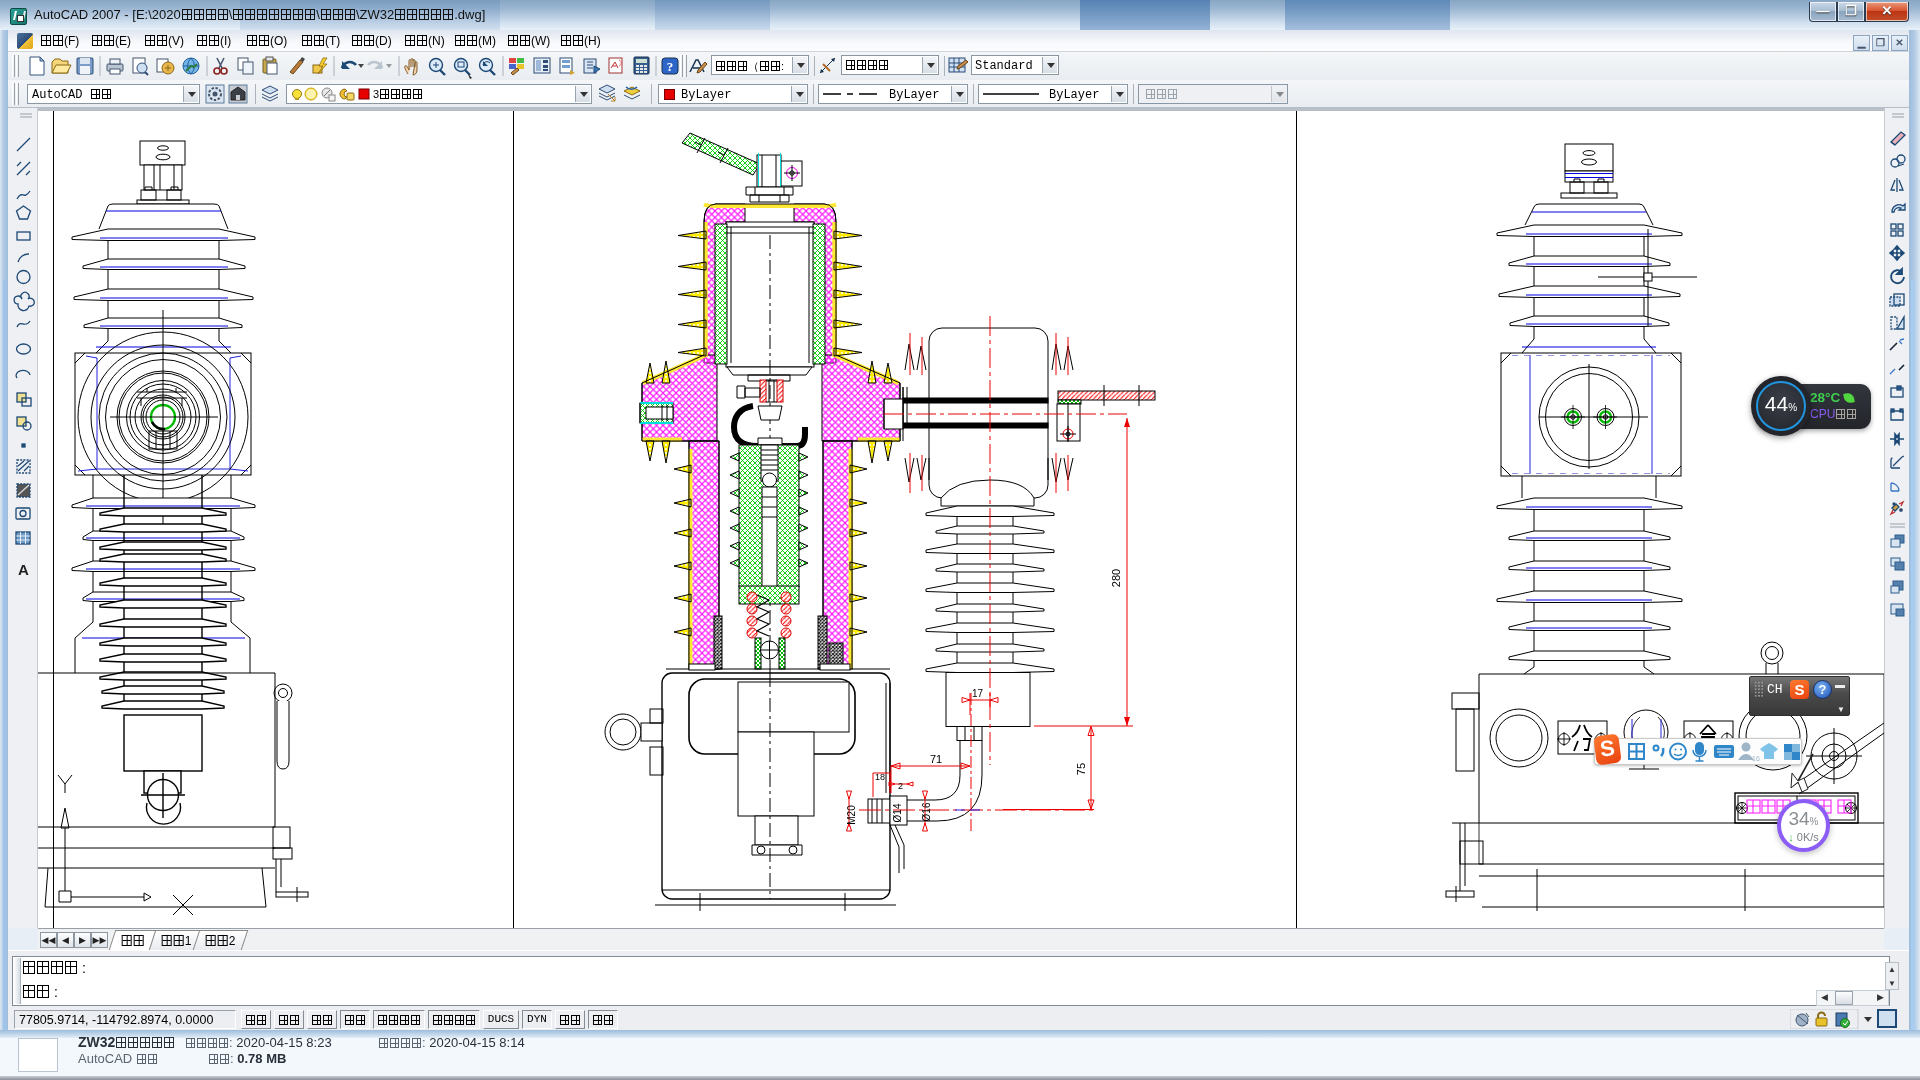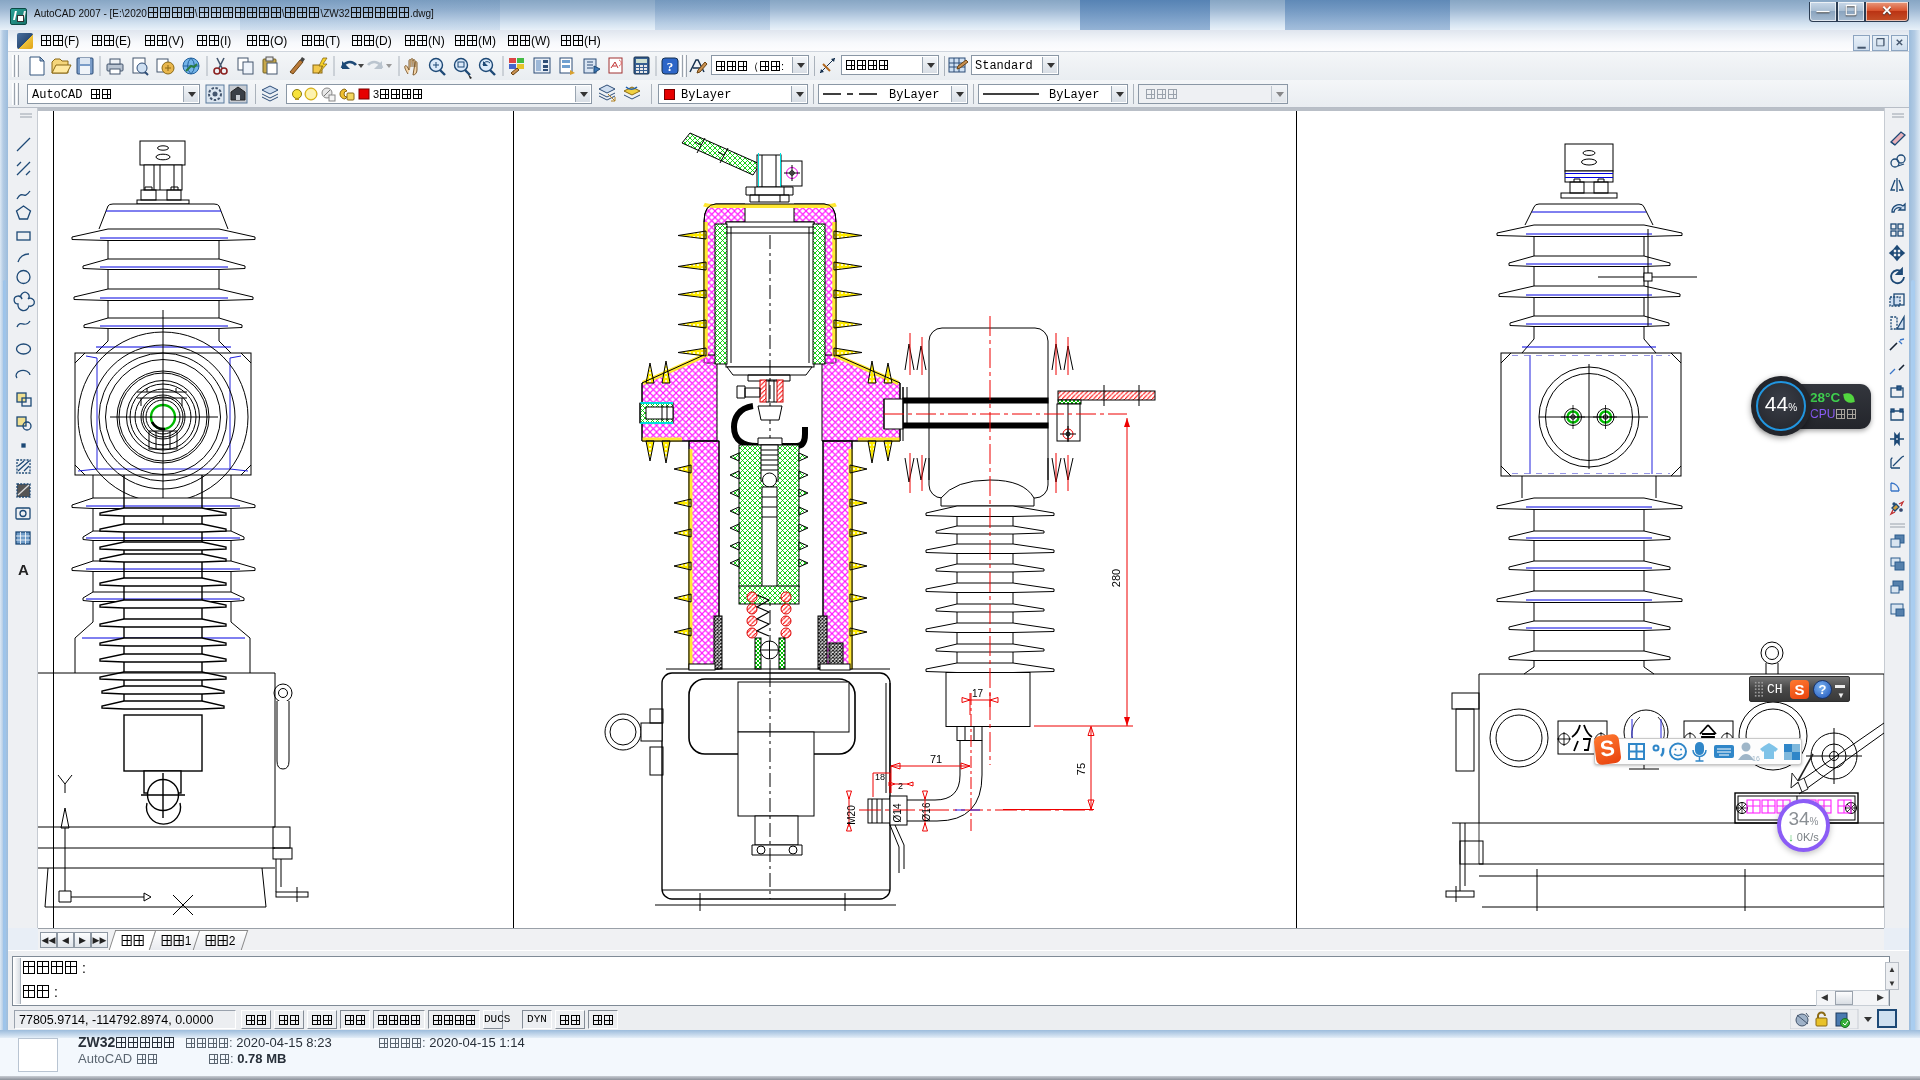--- a/index.html
+++ b/index.html
@@ -12,21 +12,21 @@
 .cj::after{content:"";position:absolute;top:0;bottom:0;left:4px;border-left:1px solid currentColor}
 .cjs .cj{width:9px;height:10px}
 
 #titlebar{left:0;top:0;width:1920px;height:30px;
  background:linear-gradient(180deg,#87a6c4 0%,#9db7d2 30%,#b9cde2 55%,#d3e2f0 78%,#e8f1f9 100%);}
 #titlebar .streak{top:0;height:30px;background:linear-gradient(180deg,#4a7ab0,#7fa3cc);opacity:.55}
 #ticon{left:10px;top:8px;width:17px;height:17px;background:#1c7f76;border:1px solid #0c4a44;border-radius:2px;
  background:linear-gradient(135deg,#2aa096 0%,#17756c 100%);}
 #ticon::before{content:"";position:absolute;left:3px;top:2px;width:7px;height:9px;border-left:2px solid #fff;border-right:2px solid #eee;transform:skewX(-12deg)}
 #ticon::after{content:"";position:absolute;right:2px;bottom:2px;width:5px;height:5px;background:#fff;border:1px solid #333}
-#ttext{left:34px;top:7px;font-size:10px;color:#111;white-space:nowrap}
+#ttext{left:34px;top:7px;font-size:13px;color:#111;white-space:nowrap}
 .winbtn{top:2px;height:20px;border:1px solid #2b3c52;border-top:none;box-shadow:inset 0 0 0 1px rgba(255,255,255,.65);}
 #btnmin{left:1809px;width:28px;border-bottom-left-radius:4px;background:linear-gradient(180deg,#c9d8e8 0%,#aabfd4 45%,#8aa4bf 50%,#a7bcd1 100%)}
 #btnmax{left:1837px;width:28px;background:linear-gradient(180deg,#c9d8e8 0%,#aabfd4 45%,#8aa4bf 50%,#a7bcd1 100%)}
 #btncls{left:1865px;width:44px;border-bottom-right-radius:4px;background:linear-gradient(180deg,#e89a7e 0%,#d9542f 45%,#bb3414 50%,#c44f27 100%)}
 .winbtn .gly{position:absolute;color:#fff;font-weight:bold;font-size:13px;left:0;right:0;text-align:center;top:1px;text-shadow:0 1px 1px #333}
 
 #menubar{left:8px;top:30px;width:1901px;height:22px;background:linear-gradient(180deg,#dfe5ee,#f7f9fc 60%,#fdfdfe);border-bottom:1px solid #cfd5dd}
 #appicon{left:17px;top:33px;width:16px;height:16px;background:linear-gradient(135deg,#4a6f9e 0%,#2d4d77 55%,#f0c23a 56%,#e0a317 100%);border-radius:2px}
 .menuitem{top:34px;font-size:12px;color:#000;white-space:nowrap}
 .mdibtn{top:35px;width:17px;height:16px;border:1px solid #8ca4c0;background:linear-gradient(180deg,#e8f0f8,#cfdeee);color:#45576e;font-size:10px;text-align:center;line-height:14px;font-weight:bold}
@@ -1052,21 +1052,21 @@
     <div class="abs tab" style="left:114px"><span><i class="cj"></i><i class="cj"></i>1</span></div>
     <div class="abs tab" style="left:158px"><span><i class="cj"></i><i class="cj"></i>2</span></div>
   </div>
 
   <div class="abs" style="left:1757px;top:384px;width:114px;height:45px;background:linear-gradient(180deg,#33363d,#23252b);border-radius:11px;box-shadow:0 2px 5px rgba(0,0,0,.35)"></div>
   <div class="abs" style="left:1810px;top:390px;width:56px;height:16px;color:#3ecf4e;font-size:13.5px;font-weight:bold">28°C <span style="display:inline-block;width:10px;height:10px;background:#52d63f;border-radius:0 65% 0 65%;transform:rotate(-10deg);vertical-align:-1px"></span></div>
   <div class="abs" style="left:1810px;top:407px;width:58px;height:15px;color:#8b5cf6;font-size:12px">CPU<i class="cjs" style="color:#a8a49c"><i class="cj"></i><i class="cj"></i></i></div>
   <div class="abs" style="left:1751px;top:376px;width:60px;height:60px;border-radius:50%;background:#23252b;box-shadow:0 2px 6px rgba(0,0,0,.4)"></div>
   <div class="abs" style="left:1756px;top:381px;width:50px;height:50px;border-radius:50%;border:2.5px solid #2196e0;background:radial-gradient(circle at 50% 38%,#3a3e47,#23252b)"></div>
   <div class="abs" style="left:1756px;top:392px;width:50px;height:26px;color:#fff;font-size:21px;text-align:center">44<span style="font-size:10px">%</span></div>
-  <div class="abs" style="left:1749px;top:676px;width:101px;height:26px;background:linear-gradient(180deg,#757575,#4a4a4a 45%,#383838);border:1px solid #2e2e2e;border-radius:2px">
+  <div class="abs" style="left:1749px;top:676px;width:101px;height:40px;background:linear-gradient(180deg,#757575,#4a4a4a 45%,#383838);border:1px solid #2e2e2e;border-radius:2px">
     <span style="position:absolute;left:4px;top:4px;width:10px;height:17px;background-image:radial-gradient(circle,#9a9a9a 1px,transparent 1.2px);background-size:3.3px 3.3px"></span>
     <span style="position:absolute;left:17px;top:5px;color:#fff;font-size:13px;font-family:'Liberation Mono'">CH</span>
     <span style="position:absolute;left:40px;top:3px;width:19px;height:19px;background:linear-gradient(160deg,#ff7a30,#e8420e);border-radius:4px;color:#fff;font-weight:bold;font-size:15px;text-align:center;line-height:19px">S</span>
     <span style="position:absolute;left:63px;top:3px;width:19px;height:19px;background:radial-gradient(circle at 40% 35%,#7ab2f0,#1d52b8);border-radius:50%;border:1px solid #16336b;color:#fff;font-weight:bold;font-size:13px;text-align:center;line-height:18px">?</span>
     <span style="position:absolute;right:4px;top:2px;color:#eee;font-size:10px">▬</span>
     <span style="position:absolute;right:4px;bottom:1px;color:#eee;font-size:8px">▼</span>
   </div>
   <div class="abs" style="left:1594px;top:738px;width:208px;height:27px;background:#fdfdfd;border:1px solid #c9c9c9;border-radius:3px;box-shadow:0 1px 3px rgba(0,0,0,.25)"></div>
   <div class="abs" style="left:1595px;top:735px;width:25px;height:29px;background:linear-gradient(160deg,#ff7a30,#e8420e);border-radius:6px;transform:rotate(-7deg);color:#fff;font-weight:bold;font-size:22px;text-align:center;line-height:28px">S</div>
   <svg class="abs" style="left:1626px;top:740px" width="176" height="24" viewBox="0 0 176 24">
@@ -1120,21 +1120,21 @@
     <span style="position:absolute;right:4px;top:1px;font-size:9px;color:#333">▶</span>
   </div>
   <div class="abs" id="statusbar"></div>
   <div class="abs" id="coords">77805.9714, -114792.8974, 0.0000</div>
   <div class="abs sbtn" style="left:241px;width:30px"><i class="cjs"><i class="cj"></i><i class="cj"></i></i></div>
   <div class="abs sbtn" style="left:274px;width:30px"><i class="cjs"><i class="cj"></i><i class="cj"></i></i></div>
   <div class="abs sbtn" style="left:307px;width:30px"><i class="cjs"><i class="cj"></i><i class="cj"></i></i></div>
   <div class="abs sbtn dn" style="left:340px;width:30px"><i class="cjs"><i class="cj"></i><i class="cj"></i></i></div>
   <div class="abs sbtn dn" style="left:373px;width:52px"><i class="cjs"><i class="cj"></i><i class="cj"></i><i class="cj"></i><i class="cj"></i></i></div>
   <div class="abs sbtn dn" style="left:428px;width:52px"><i class="cjs"><i class="cj"></i><i class="cj"></i><i class="cj"></i><i class="cj"></i></i></div>
-  <div class="abs sbtn" style="left:483px;width:20px;font-family:'Liberation Mono';font-size:11px">DUCS</div>
+  <div class="abs sbtn" style="left:483px;width:36px;font-family:'Liberation Mono';font-size:11px">DUCS</div>
   <div class="abs sbtn dn" style="left:522px;width:30px;font-family:'Liberation Mono';font-size:11px">DYN</div>
   <div class="abs sbtn" style="left:555px;width:30px"><i class="cjs"><i class="cj"></i><i class="cj"></i></i></div>
   <div class="abs sbtn dn" style="left:588px;width:30px"><i class="cjs"><i class="cj"></i><i class="cj"></i></i></div>
   <svg class="abs" style="left:1790px;top:1009px" width="110" height="20">
     <rect x="0" y="0" width="68" height="20" fill="none" stroke="#c8cdd4"></rect>
     <g transform="translate(4,2)">
         <circle cx="8" cy="9" r="6" fill="#9fb2c8" stroke="#44566e"></circle>
         <path d="M3 4 L14 13 M12 2 l3 4" stroke="#44566e"></path>
       </g>
     <g transform="translate(24,2)">
@@ -1153,16 +1153,16 @@
       <div class="abs" style="left:3px;top:250px;width:3px;height:758px;background:#9ec4ea;border-radius:2px"></div>
     </div>
   <div class="abs" id="rborder">
       <div class="abs" style="left:2px;top:250px;width:4px;height:758px;background:#a9cdf0;border-radius:2px"></div>
     </div>
   <div class="abs" id="bborder"></div>
   <div class="abs" id="explorer"></div>
   <div class="abs" id="fileicon"></div>
   <div class="abs exptext expdark" style="left:78px;top:1034px;font-weight:bold"><span style="font-size:14px">ZW32</span><i class="cj"></i><i class="cj"></i><i class="cj"></i><i class="cj"></i><i class="cj"></i></div>
   <div class="abs exptext" style="left:185px;top:1035px"><i class="cjs"><i class="cj"></i><i class="cj"></i><i class="cj"></i><i class="cj"></i></i>: <span class="expdark">2020-04-15 8:23</span></div>
-  <div class="abs exptext" style="left:378px;top:1035px"><i class="cjs"><i class="cj"></i><i class="cj"></i><i class="cj"></i><i class="cj"></i></i>: <span class="expdark">2020-04-15 1:14</span></div>
+  <div class="abs exptext" style="left:378px;top:1035px"><i class="cjs"><i class="cj"></i><i class="cj"></i><i class="cj"></i><i class="cj"></i></i>: <span class="expdark">2020-04-15 8:14</span></div>
   <div class="abs exptext" style="left:78px;top:1051px">AutoCAD <i class="cjs"><i class="cj"></i><i class="cj"></i></i></div>
   <div class="abs exptext" style="left:208px;top:1051px"><i class="cjs"><i class="cj"></i><i class="cj"></i></i>: <span class="expdark" style="font-weight:bold">0.78 MB</span></div>
   <div class="abs" id="expline"></div>
 </div>
 </body></html>

